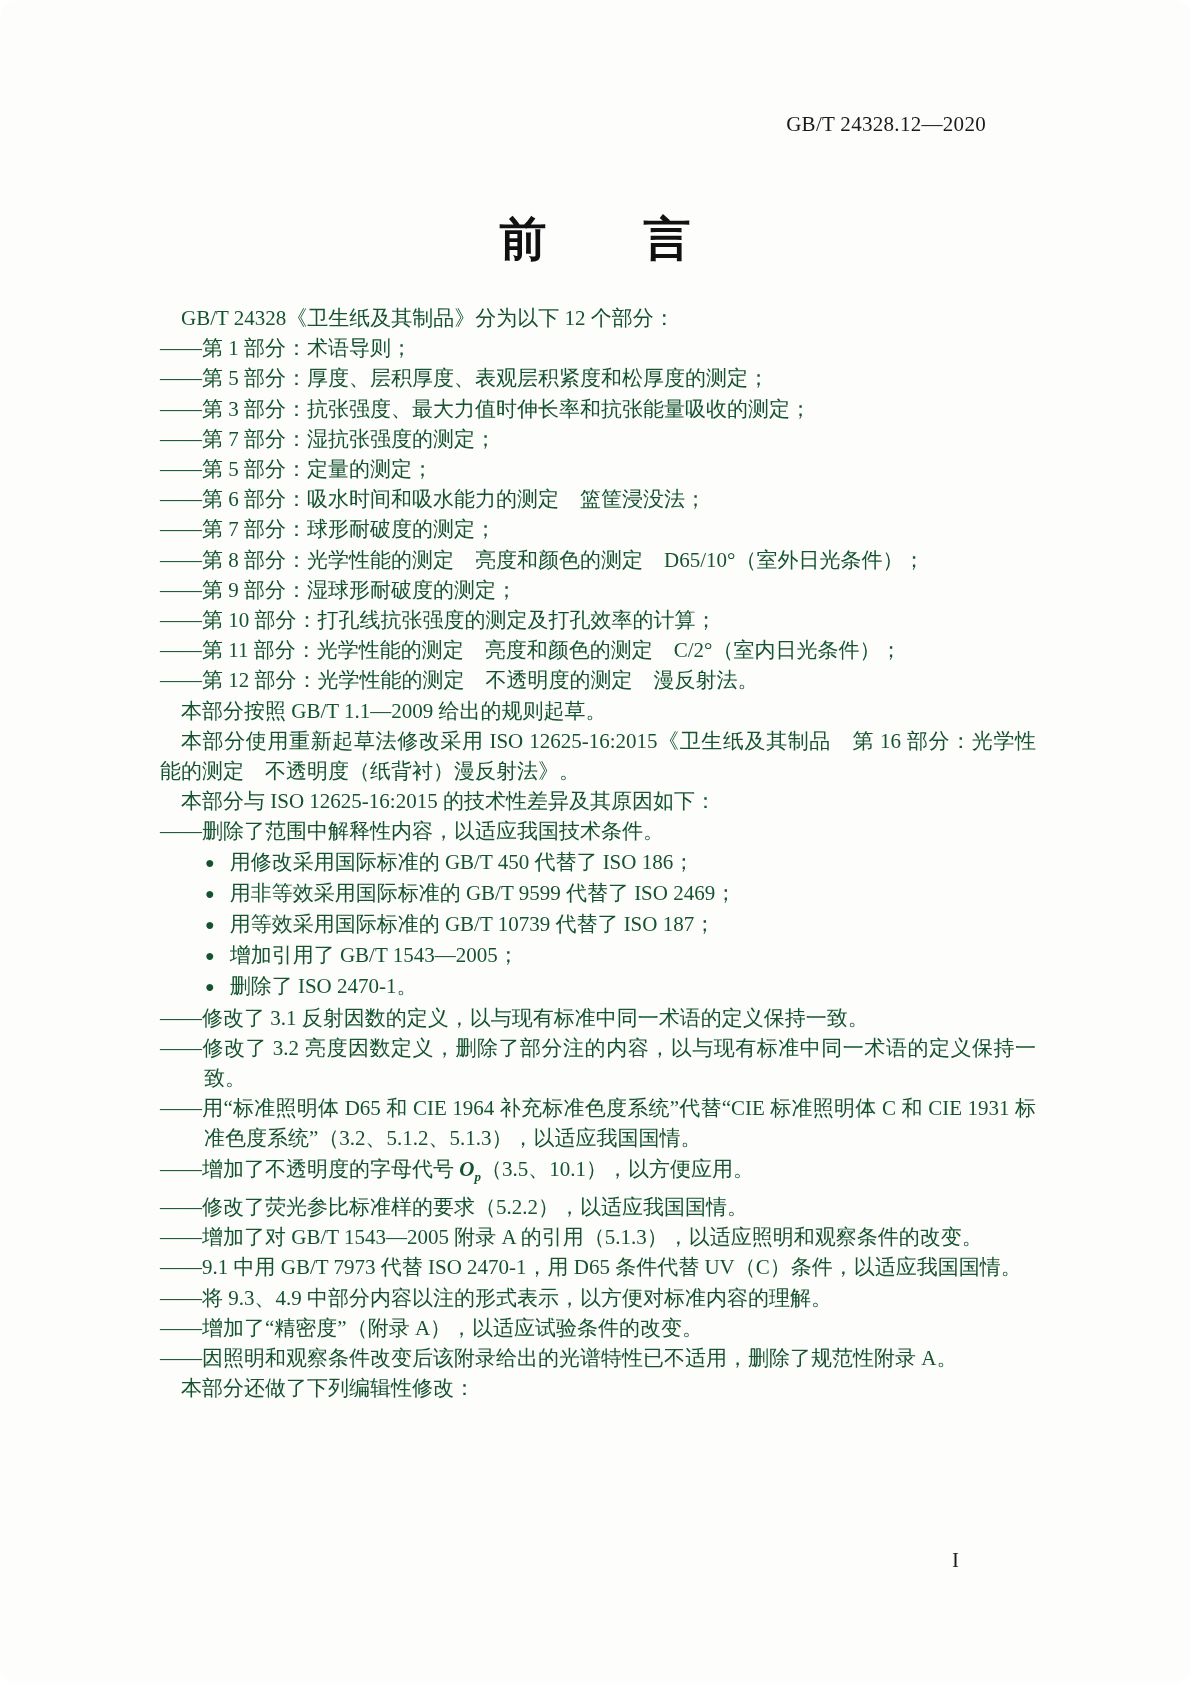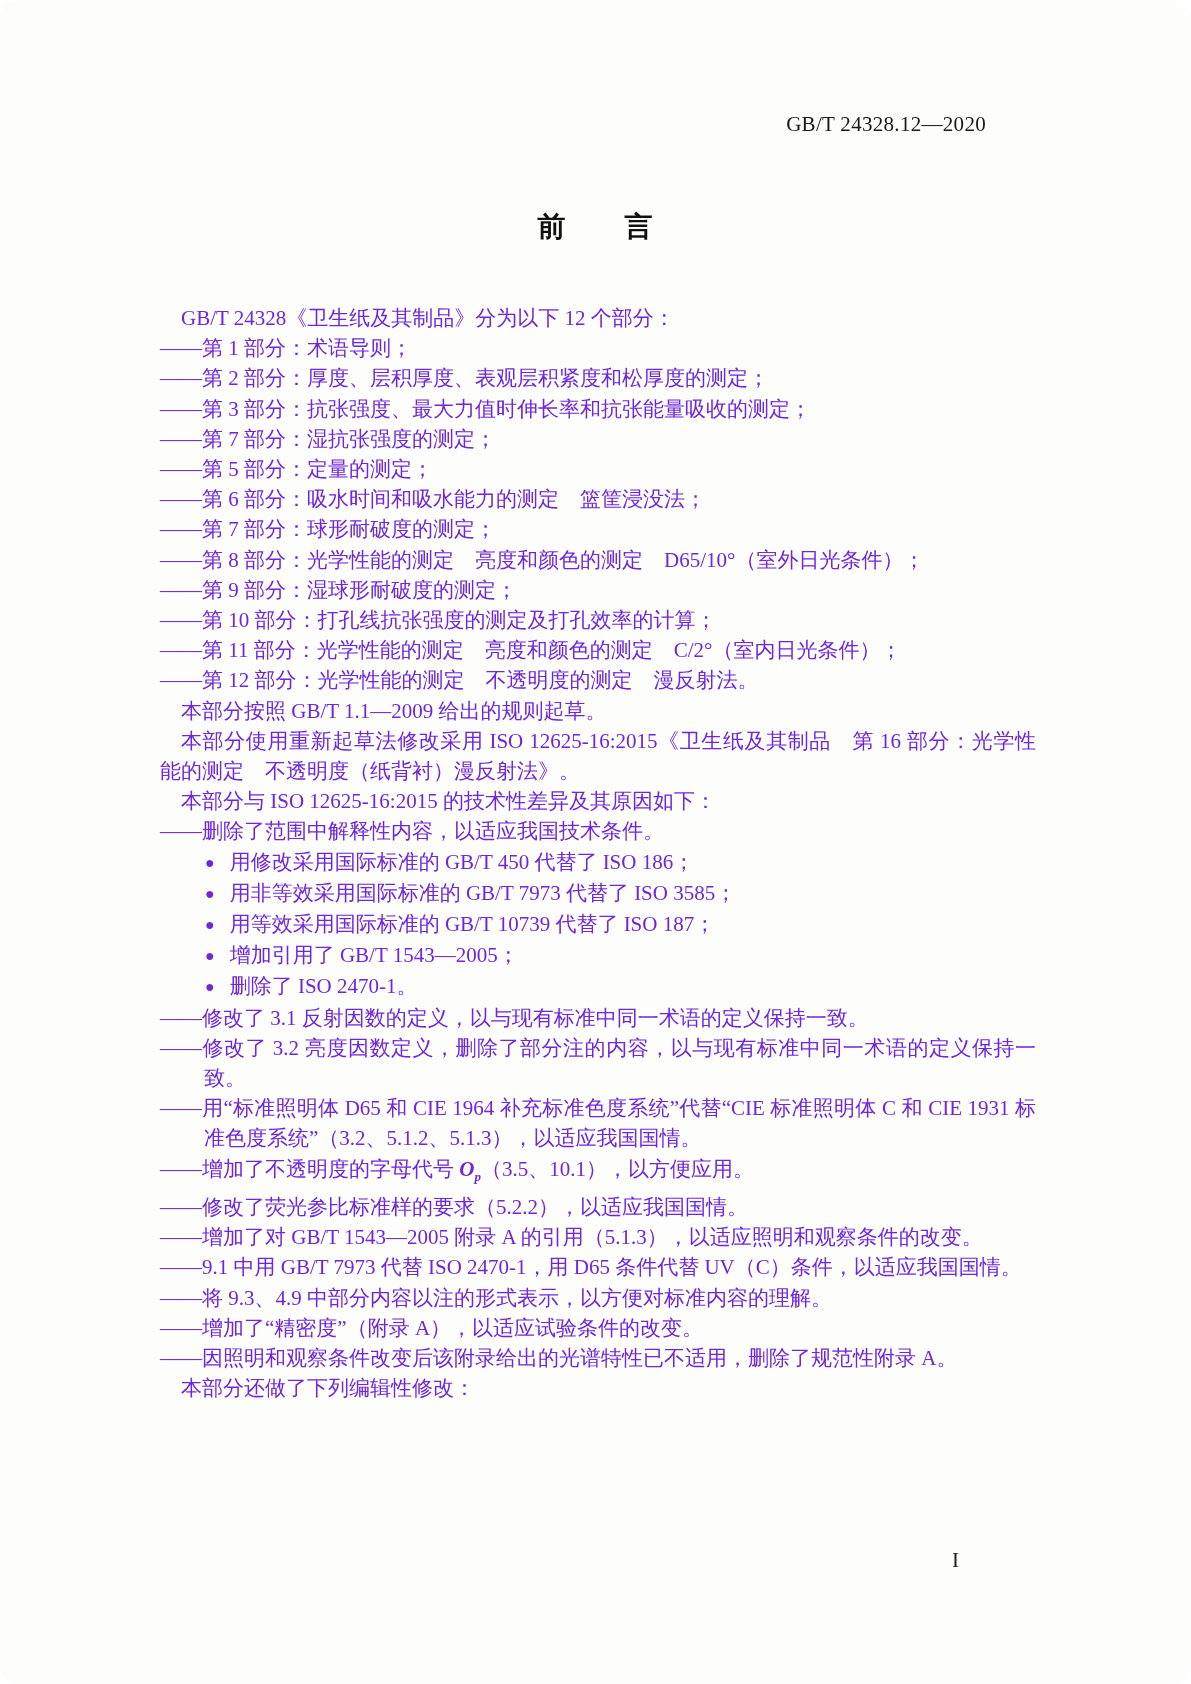--- a/index.html
+++ b/index.html
@@ -23,34 +23,34 @@
     letter-spacing: 0.3px;
     color: #1a1a1a;
     white-space: nowrap;
   }
   .title {
     position: absolute;
     top: 208px;
     left: 0;
     width: 100%;
     text-align: center;
-    font-size: 28px;
+    font-size: 47px;
     font-weight: 700;
     color: #111111;
     letter-spacing: 1px;
   }
   .content {
     position: absolute;
     top: 303px;
     left: 160px;
     width: 876px;
     font-size: 21px;
     line-height: 30.2px;
     text-align: justify;
-    color: #6d28d9;
+    color: #14532d;
   }
   .line { margin: 0; }
   .para { text-indent: 21px; }
   .dash { padding-left: 44px; text-indent: -44px; }
   .bullet { padding-left: 45px; }
   .bullet .marker {
     display: inline-block;
     font-size: 16px;
     margin-right: 15px;
     vertical-align: 1px;
@@ -70,37 +70,37 @@
 
 <div class="page">
 
   <div class="doc-code">GB/T 24328.12—2020</div>
 
   <div class="title">前　　言</div>
 
   <div class="content">
     <p class="line para">GB/T 24328《卫生纸及其制品》分为以下 12 个部分：</p>
     <p class="line dash">——第 1 部分：术语导则；</p>
-    <p class="line dash">——第 2 部分：厚度、层积厚度、表观层积紧度和松厚度的测定；</p>
+    <p class="line dash">——第 5 部分：厚度、层积厚度、表观层积紧度和松厚度的测定；</p>
     <p class="line dash">——第 3 部分：抗张强度、最大力值时伸长率和抗张能量吸收的测定；</p>
     <p class="line dash">——第 7 部分：湿抗张强度的测定；</p>
     <p class="line dash">——第 5 部分：定量的测定；</p>
     <p class="line dash">——第 6 部分：吸水时间和吸水能力的测定　篮筐浸没法；</p>
     <p class="line dash">——第 7 部分：球形耐破度的测定；</p>
     <p class="line dash">——第 8 部分：光学性能的测定　亮度和颜色的测定　D65/10°（室外日光条件）；</p>
     <p class="line dash">——第 9 部分：湿球形耐破度的测定；</p>
     <p class="line dash">——第 10 部分：打孔线抗张强度的测定及打孔效率的计算；</p>
     <p class="line dash">——第 11 部分：光学性能的测定　亮度和颜色的测定　C/2°（室内日光条件）；</p>
     <p class="line dash">——第 12 部分：光学性能的测定　不透明度的测定　漫反射法。</p>
     <p class="line para">本部分按照 GB/T 1.1—2009 给出的规则起草。</p>
     <p class="line para">本部分使用重新起草法修改采用 ISO 12625-16:2015《卫生纸及其制品　第 16 部分：光学性能的测定　不透明度（纸背衬）漫反射法》。</p>
     <p class="line para">本部分与 ISO 12625-16:2015 的技术性差异及其原因如下：</p>
     <p class="line dash">——删除了范围中解释性内容，以适应我国技术条件。</p>
     <p class="line bullet"><span class="marker">●</span><span>用修改采用国际标准的 GB/T 450 代替了 ISO 186；</span></p>
-    <p class="line bullet"><span class="marker">●</span><span>用非等效采用国际标准的 GB/T 7973 代替了 ISO 3585；</span></p>
+    <p class="line bullet"><span class="marker">●</span><span>用非等效采用国际标准的 GB/T 9599 代替了 ISO 2469；</span></p>
     <p class="line bullet"><span class="marker">●</span><span>用等效采用国际标准的 GB/T 10739 代替了 ISO 187；</span></p>
     <p class="line bullet"><span class="marker">●</span><span>增加引用了 GB/T 1543—2005；</span></p>
     <p class="line bullet"><span class="marker">●</span><span>删除了 ISO 2470-1。</span></p>
     <p class="line dash">——修改了 3.1 反射因数的定义，以与现有标准中同一术语的定义保持一致。</p>
     <p class="line dash">——修改了 3.2 亮度因数定义，删除了部分注的内容，以与现有标准中同一术语的定义保持一致。</p>
     <p class="line dash">——用“标准照明体 D65 和 CIE 1964 补充标准色度系统”代替“CIE 标准照明体 C 和 CIE 1931 标准色度系统”（3.2、5.1.2、5.1.3），以适应我国国情。</p>
     <p class="line dash"><span>——增加了不透明度的字母代号 </span><span class="sym"><span>O</span><sub>p</sub></span><span>（3.5、10.1），以方便应用。</span></p>
     <p class="line dash">——修改了荧光参比标准样的要求（5.2.2），以适应我国国情。</p>
     <p class="line dash">——增加了对 GB/T 1543—2005 附录 A 的引用（5.1.3），以适应照明和观察条件的改变。</p>
     <p class="line dash">——9.1 中用 GB/T 7973 代替 ISO 2470-1，用 D65 条件代替 UV（C）条件，以适应我国国情。</p>

